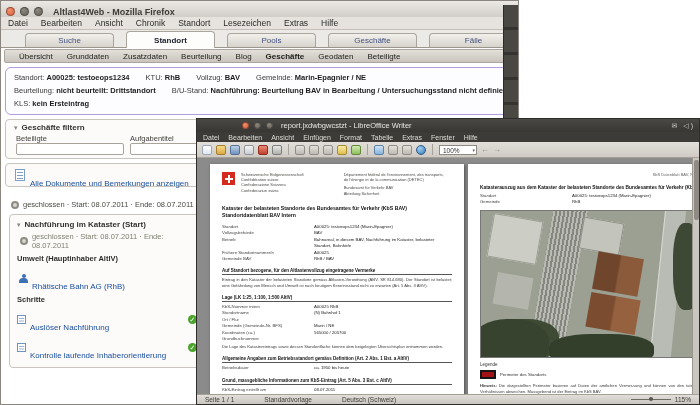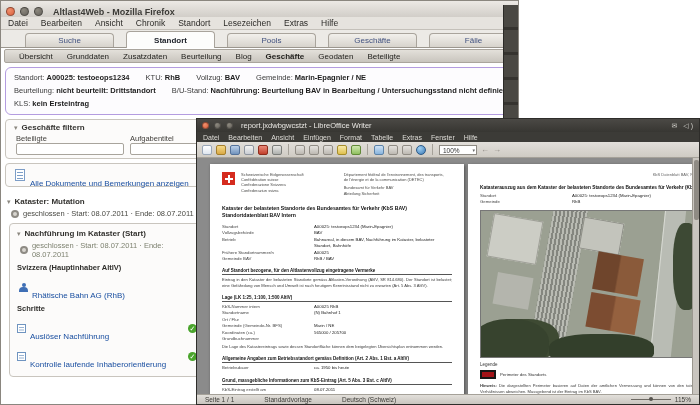--- a/index.html
+++ b/index.html
@@ -40,21 +40,21 @@
   .person::before{content:"";position:absolute;left:2.5px;top:0;width:4px;height:4px;border-radius:50%;background:#3f6fb5;}
   .person::after{content:"";position:absolute;left:0;top:4.5px;width:9px;height:5px;border-radius:4px 4px 0 0;background:#3f6fb5;}
   .stepicon{width:9px;height:9px;background:#fff;border:1px solid #6f94c0;position:relative;}
   .stepicon::after{content:"";position:absolute;left:1px;top:2px;width:5px;height:1px;background:#9ab3d2;box-shadow:0 2.5px 0 #9ab3d2;}
   .okc{width:9px;height:9px;border-radius:50%;background:#4aa42c;color:#fff;font-size:7px;line-height:9px;text-align:center;}
   .okc::after{content:"✓";}
   .ffscroll{position:absolute;right:0;top:4px;width:15px;height:398px;background:repeating-linear-gradient(180deg,#4a4843 0 22px,#35332f 22px 25px);border-left:1px solid #2b2a27;}
 
   
   .lowin{position:absolute;left:196px;top:118px;width:504px;height:287px;background:#d8d4ce;border:1px solid #2e2d2a;}
-  .lo-title{position:absolute;left:0;top:0;width:100%;height:13px;background:linear-gradient(#4b4945,#373632);display:flex;align-items:center;color:#e8e6e2;}
+  .lo-title{position:absolute;left:0;top:0;width:100%;height:13px;background:linear-gradient(#4b4945,#373632);display:flex;align-items:center;color:#e8e6e2;padding-left:40px;}
   .lo-title .t{font-size:7.5px;margin-left:8px;flex:1;}
   .lo-title .tray{font-size:7px;color:#cfcdc8;margin-right:4px;letter-spacing:2px;}
   .lo-title .wbtn{width:7px;height:7px;}
   .lo-menu{position:absolute;left:0;top:13px;width:100%;height:10px;background:#3c3b37;display:flex;align-items:center;gap:9px;padding-left:6px;}
   .lo-menu span{font-size:7px;color:#dedcd7;}
   .lo-tools{position:absolute;left:0;top:23px;width:100%;height:16px;background:linear-gradient(#e2dfda,#cfcbc4);border-bottom:1px solid #a5a199;display:flex;align-items:center;gap:4px;padding-left:5px;}
   .tbi{width:10px;height:10px;border-radius:2px;}
   .tb-new{background:linear-gradient(#fff,#dfe6ef);border:1px solid #9aa7b8;}
   .tb-open{background:linear-gradient(#f6d987,#d9a945);border:1px solid #a57f2c;}
   .tb-save{background:linear-gradient(#bcd0e8,#7193bd);border:1px solid #55729a;}
@@ -182,32 +182,31 @@
         </div>
       </div>
     </div>
 
     <div class="panelbox" style="left:4px;top:162px;width:504px;height:24px;display:flex;align-items:center;gap:5px;padding-left:9px;">
       <span class="docicon"></span>
       <span class="bluelink">Alle Dokumente und Bemerkungen anzeigen</span>
     </div>
 
     <div style="position:absolute;left:6px;top:196px;width:200px;">
-      <div class="sechdr">Kataster: Mutation</div>
       <div class="statusline" style="margin:3px 0 5px 4px;">
         <span class="donut"></span>
         <span>geschlossen · Start: 08.07.2011 · Ende: 08.07.2011</span>
       </div>
       <div class="panelbox" style="position:relative;left:2px;width:196px;padding:5px 7px 7px 7px;">
         <div class="sechdr">Nachführung im Kataster (Start)</div>
         <div class="statusline sub" style="margin:3px 0 4px 3px;">
           <span class="donut"></span>
           <span>geschlossen · Start: 08.07.2011 · Ende: 08.07.2011</span>
         </div>
-        <div style="font-size:7.5px;font-weight:bold;color:#2e2d2a;margin:3px 0;">Svizzera (Hauptinhaber AltlV)</div>
+        <div style="font-size:7.5px;font-weight:bold;color:#2e2d2a;margin:3px 0;">Umwelt (Hauptinhaber AltlV)</div>
         <div style="display:flex;align-items:center;gap:4px;margin:2px 0 4px 2px;">
           <span class="person"></span>
           <span class="bluelink">Rhätische Bahn AG (RhB)</span>
         </div>
         <div style="font-size:7.5px;font-weight:bold;color:#2e2d2a;margin:4px 0 3px 0;">Schritte</div>
         <div style="display:flex;align-items:center;gap:4px;margin:2px 0;">
           <span class="stepicon"></span>
           <span class="bluelink" style="flex:1;">Auslöser Nachführung</span>
           <span class="okc"></span>
         </div>

